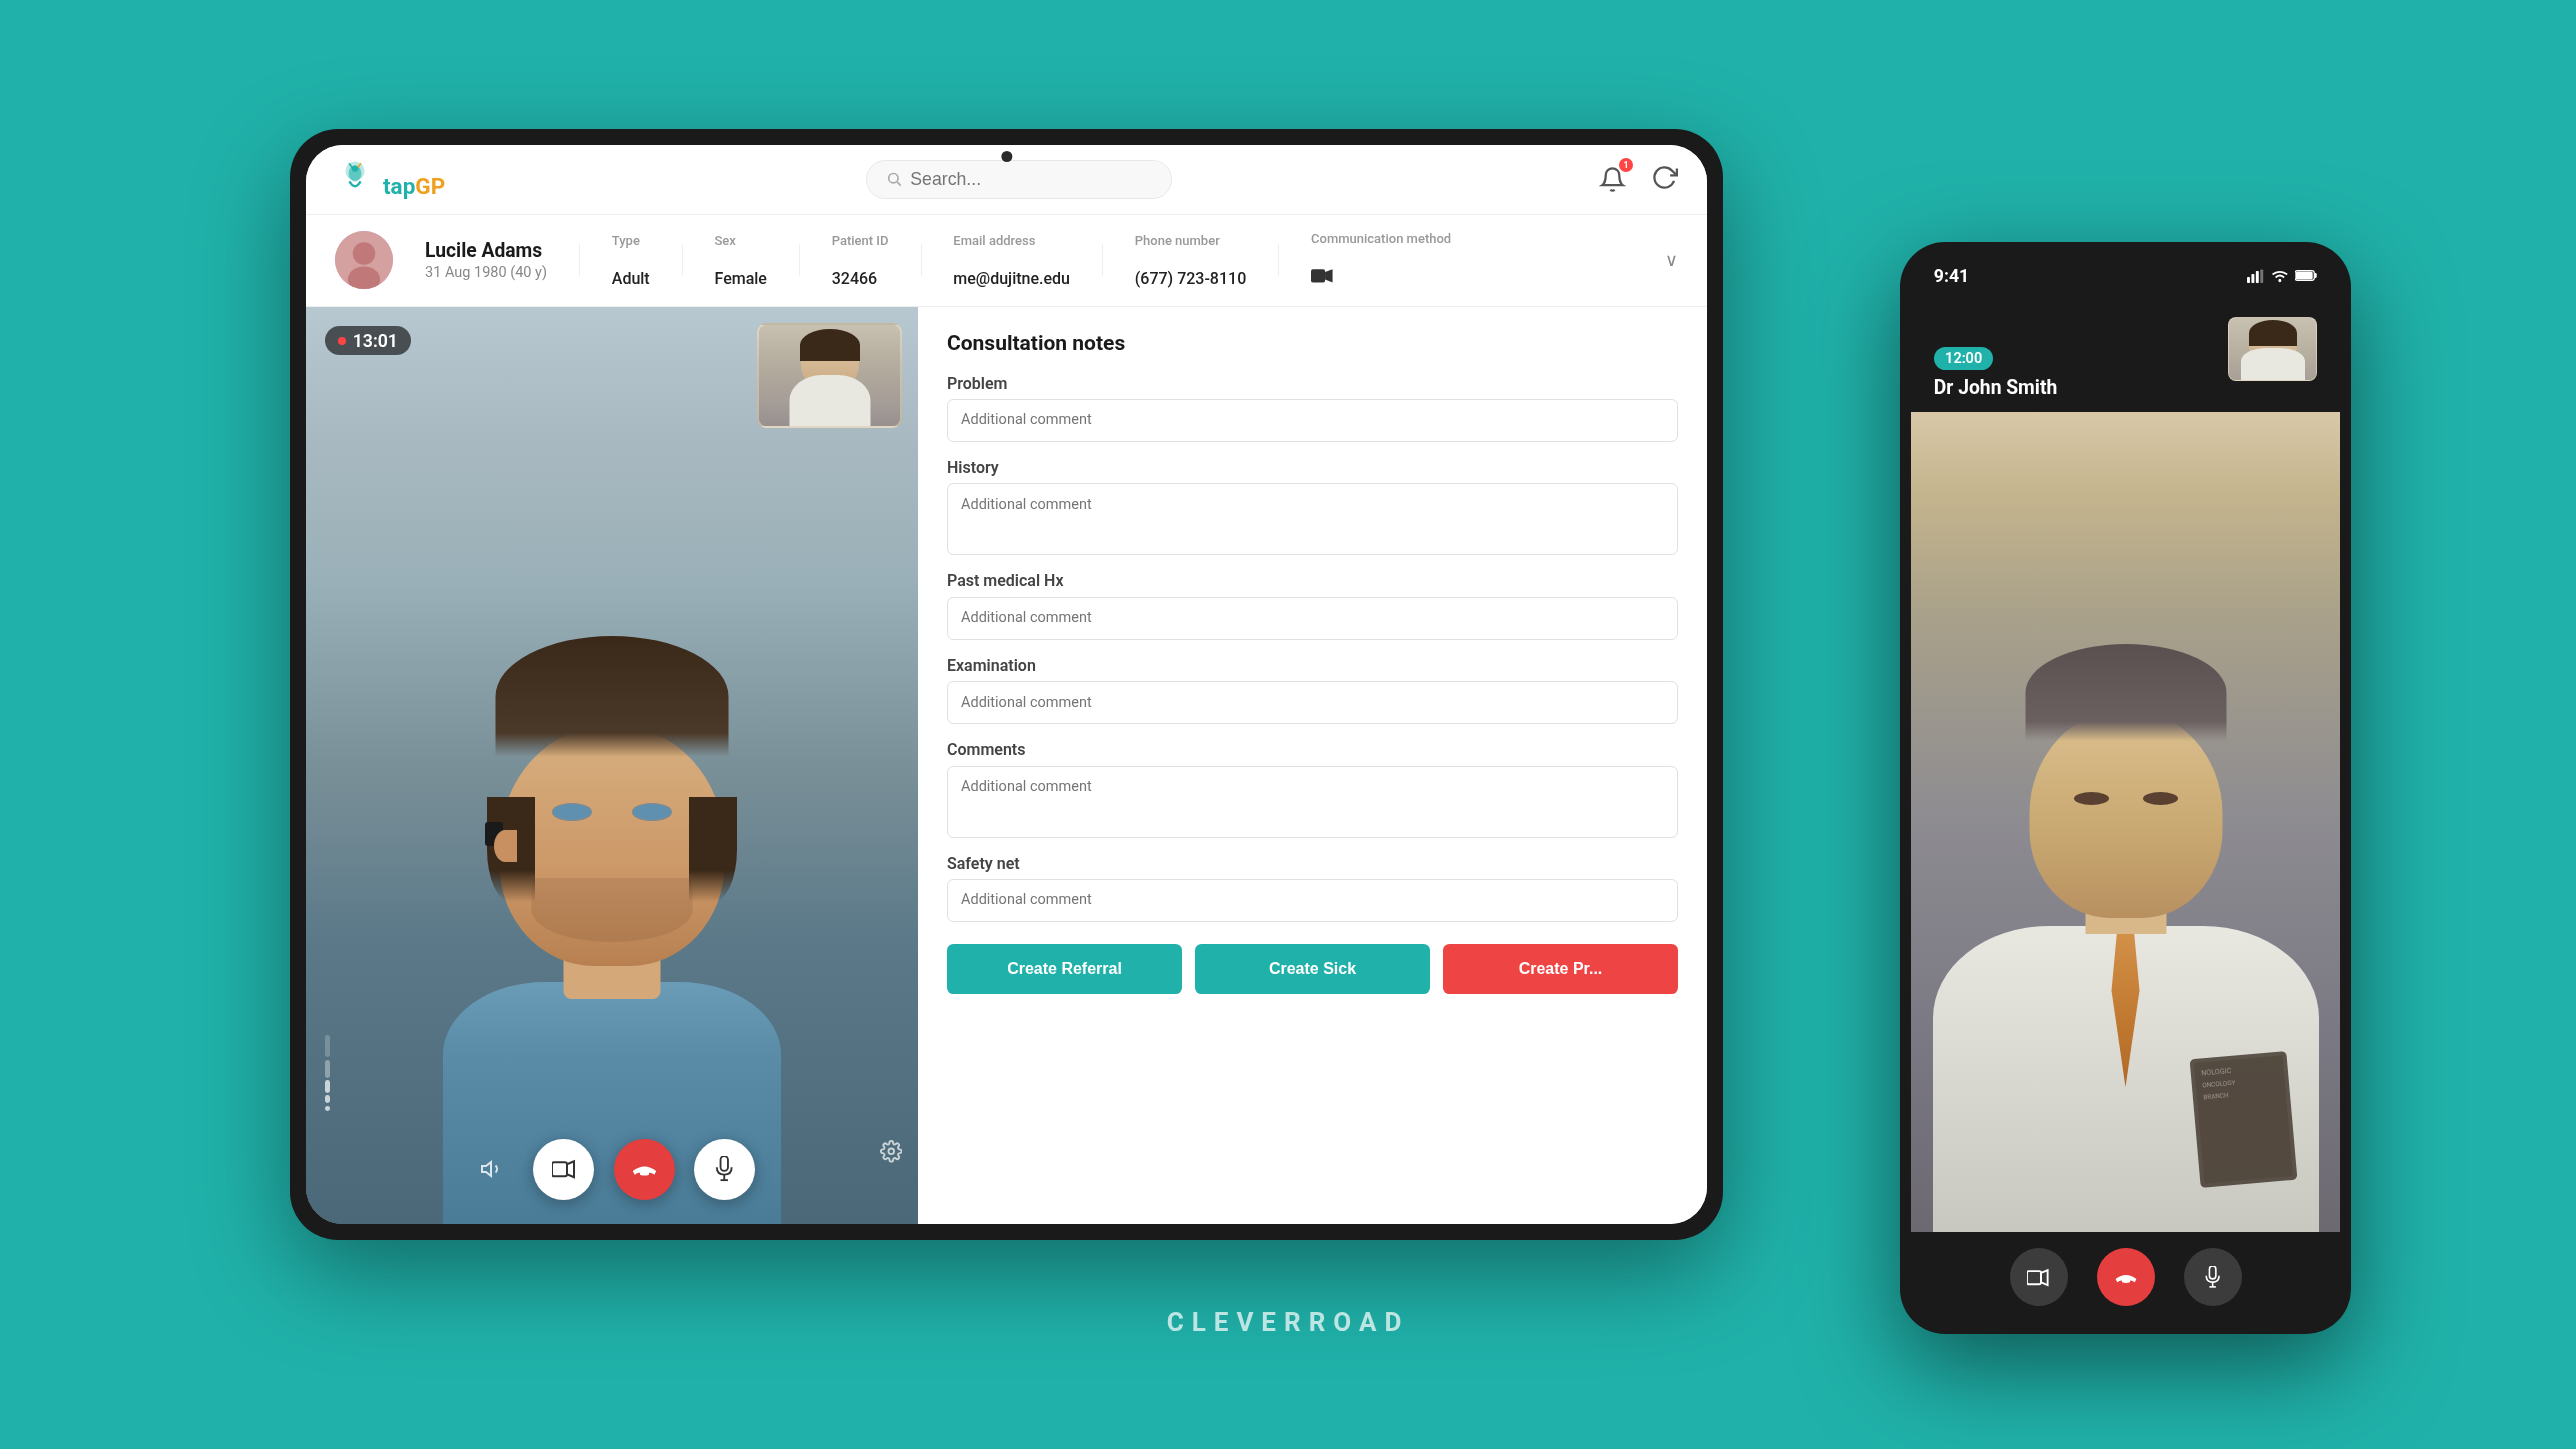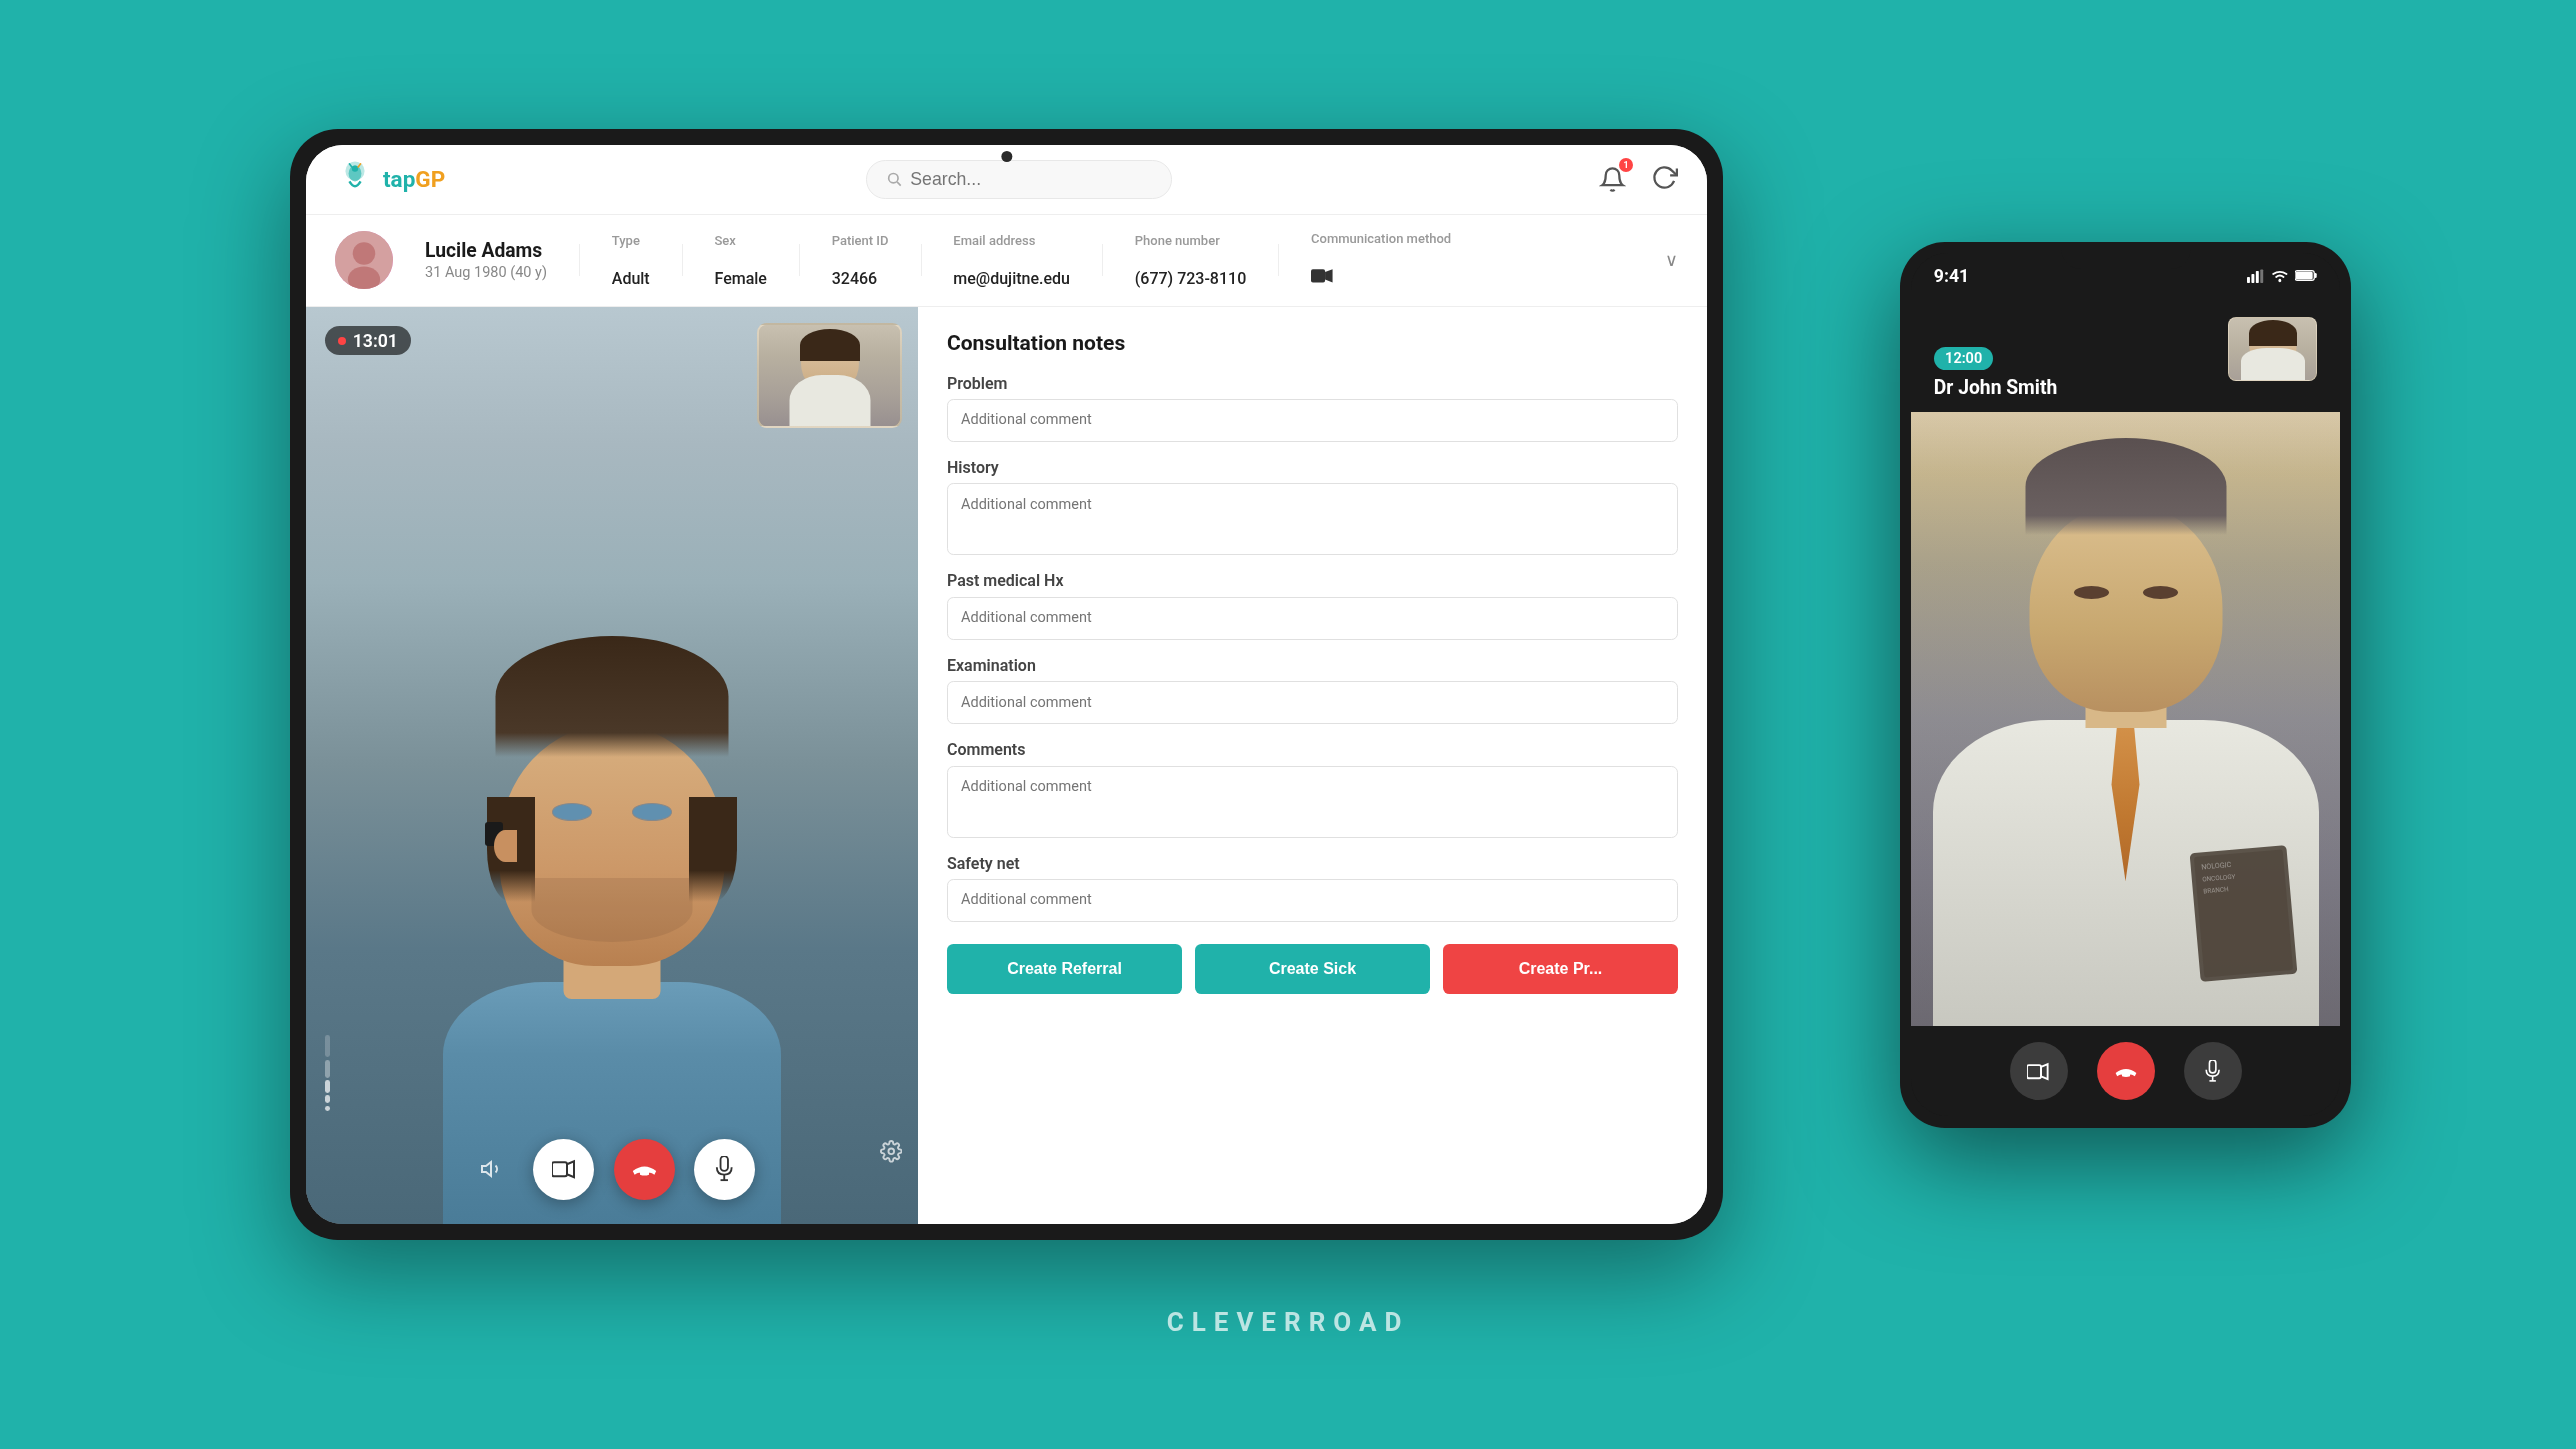--- a/index.html
+++ b/index.html
@@ -60,21 +60,21 @@
       padding: 14.5px 29px;
       display: flex;
       align-items: center;
       justify-content: space-between;
       border-bottom: 0.8px solid #eee;
       flex-shrink: 0;
     }
 
     .logo-area {
       display: flex;
-      align-items: center;
+      align-items: flex-end;
       gap: 8px;
     }
 
     .logo-icon {
       width: 40px;
       height: 40px;
     }
 
     .logo-text {
       font-size: 22.5px;
@@ -422,21 +422,21 @@
     .action-btn.prescription {
       background: #ef4444;
     }
 
     
     .phone {
       position: absolute;
       right: 64px;
       top: 161px;
       width: 451px;
-      height: 886px;
+      height: 1092px;
       background: #1a1a1a;
       border-radius: 45px;
       padding: 11.3px;
       box-shadow: 0 32px 97px rgba(0,0,0,0.5);
       z-index: 10;
     }
 
     .phone-screen {
       width: 100%;
       height: 100%;

